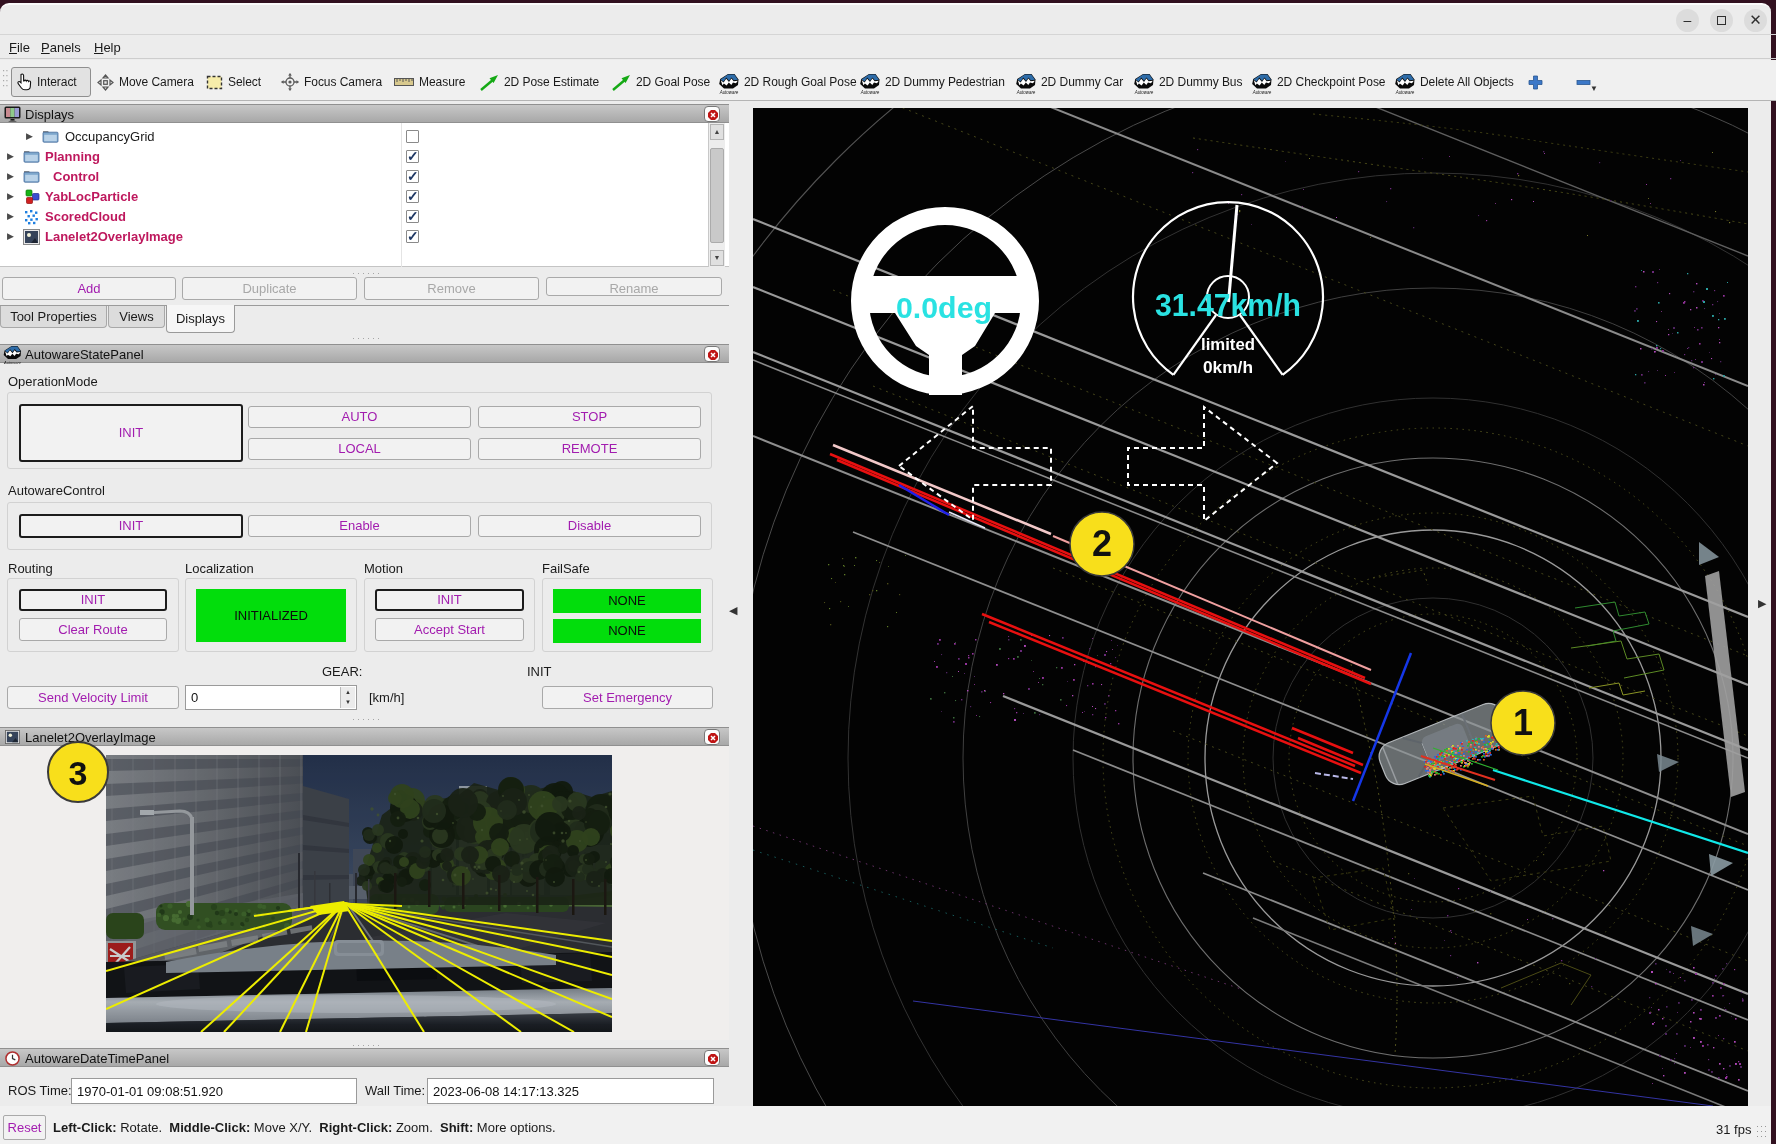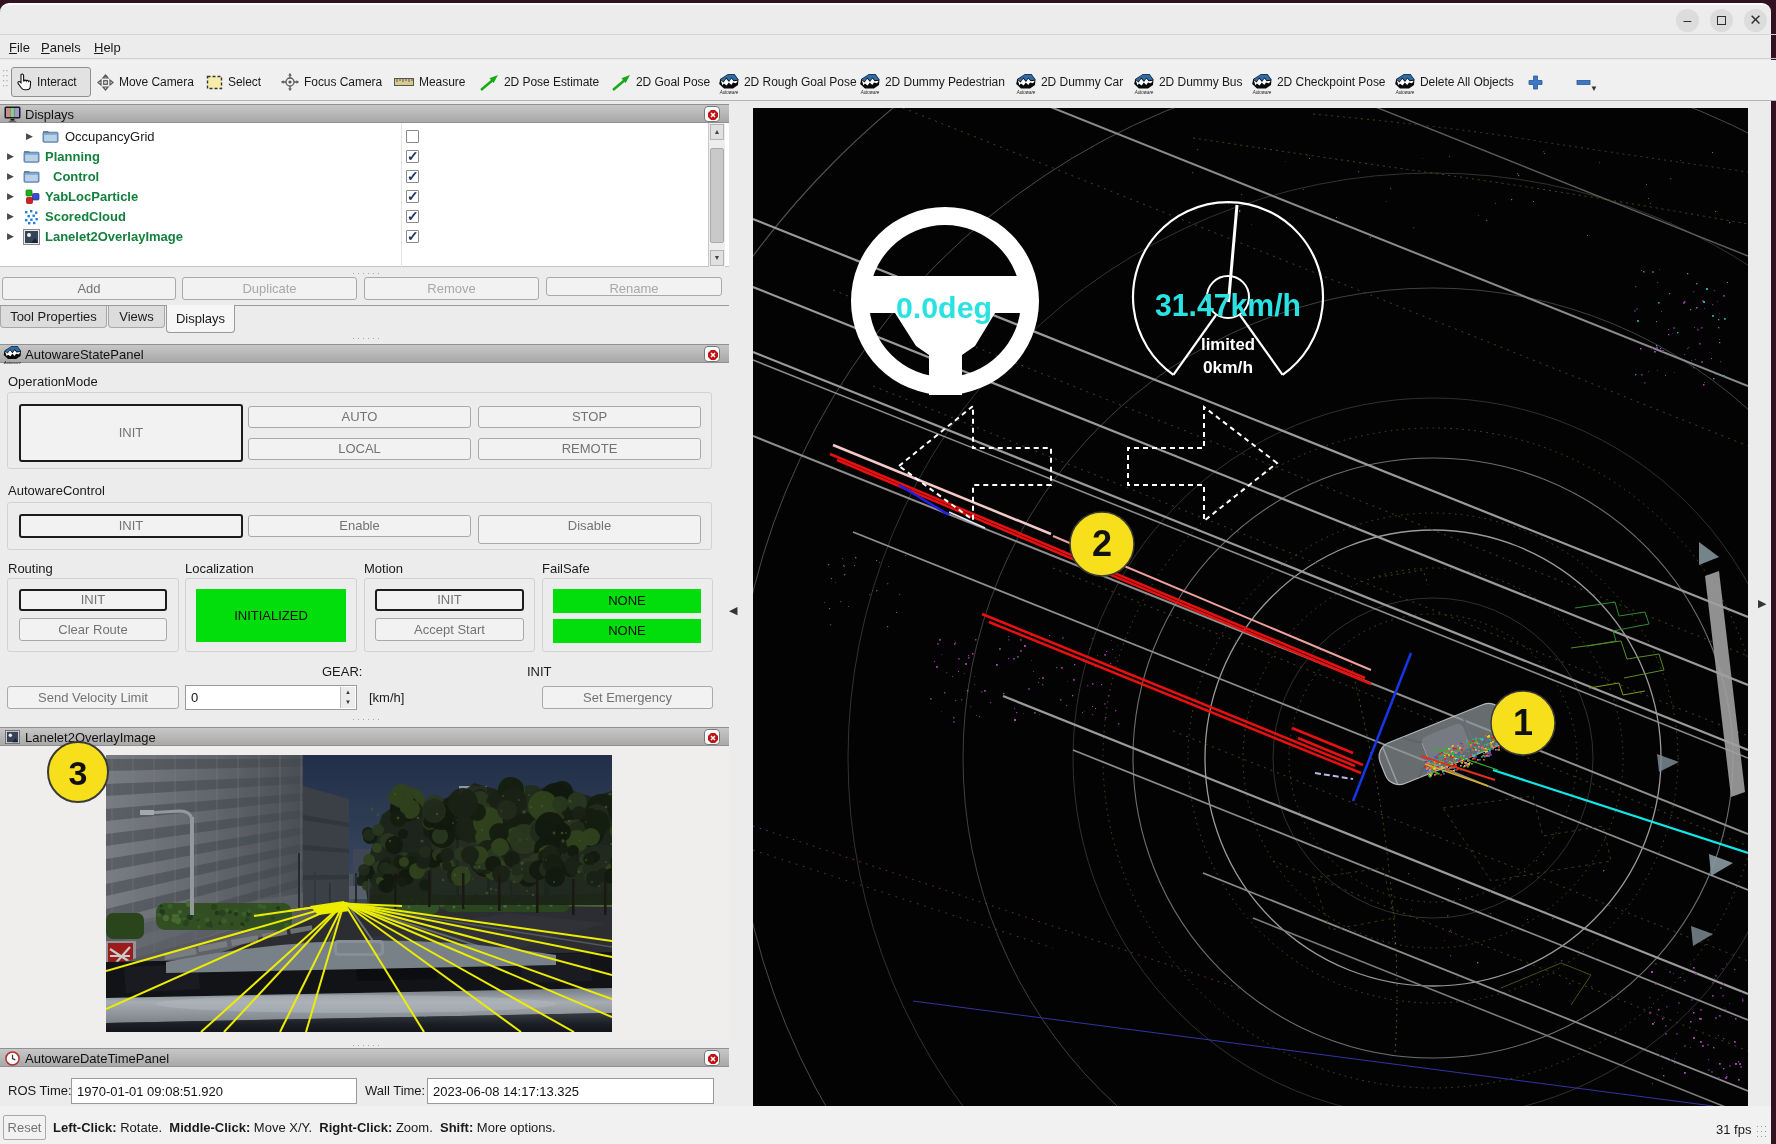--- a/index.html
+++ b/index.html
@@ -10,34 +10,34 @@
   .title { position:absolute; left:30px; right:0; top:10px; text-align:center; font-weight:bold; font-size:15px; color:#161616; }
   .winbtn { position:absolute; top:9px; width:23px; height:23px; border-radius:50%; background:#dcdcdc; color:#2e2e2e; text-align:center; line-height:22px; font-size:14px; }
   .menubar { position:absolute; left:0; top:35px; width:100%; height:24px; border-bottom:1px solid #cdcdcd; }
   .menubar span { position:absolute; top:5px; }
   .menubar u { text-decoration:underline; }
   .toolbar { position:absolute; left:0; top:60px; width:100%; height:41px; border-bottom:1px solid #b4b4b4; background:#f0f0f0; }
   .tbtn { position:absolute; top:7px; height:30px; display:flex; align-items:center; gap:5px; font-size:12px; letter-spacing:-0.05px; color:#1a1a1a; white-space:nowrap; }
   .phead { position:absolute; left:0; width:729px; height:19px; background:linear-gradient(#c7c7c7,#a8a8a8); border:1px solid #909090; border-left:none; border-right:none; }
   .phead .ptitle { position:absolute; left:25px; top:2px; font-size:13px; color:#111; }
   .closebtn { position:absolute; right:9px; top:1px; width:16px; height:16px; border-radius:4px; background:#fcfcfc; border:1px solid #787878; }
-  .btn { position:absolute; background:#f2f2f2; border:1px solid #a9a9a9; border-radius:3px; text-align:center; font-size:13px; color:#737373; }
+  .btn { position:absolute; background:#f2f2f2; border:1px solid #a9a9a9; border-radius:3px; text-align:center; font-size:13px; color:#a21caf; }
   .btn.dark { border:2px solid #1c1c1c; }
   .btn.disabled { color:#a8a8a8; }
   .grp { position:absolute; border:1px solid #d2d2d2; border-radius:3px; }
   .lbl { position:absolute; font-size:13px; color:#1a1a1a; }
   .green { position:absolute; background:#02dd0c; text-align:center; font-size:13px; color:#0c0c0c; }
   .input { position:absolute; background:#fff; border:1px solid #9a9a9a; font-size:13px; color:#111; padding-left:5px; display:flex; align-items:center; }
   .dots { position:absolute; color:#9a9a9a; font-size:9px; letter-spacing:2px; }
   .tab { position:absolute; background:#dcdcdc; border:1px solid #a8a8a8; border-top:none; border-radius:0 0 4px 4px; text-align:center; font-size:13px; padding-top:3px; white-space:nowrap; }
   .trow { position:absolute; left:0; width:700px; height:20px; }
   .arr { position:absolute; top:4px; font-size:9px; color:#4a4a4a; }
   .ticon { position:absolute; top:2px; }
   .ticon svg { display:inline; }
-  .tname { position:absolute; top:2px; font-weight:bold; color:#15803d; font-size:13px; }
+  .tname { position:absolute; top:2px; font-weight:bold; color:#be185d; font-size:13px; }
   .cbox { position:absolute; left:406px; top:3px; width:13px; height:13px; background:#fff; border:1px solid #8a8a8a; border-radius:1px; }
   .cbox.chk::after { content:"\2713"; position:absolute; left:0px; top:-3px; font-size:14px; font-weight:bold; color:#1f3864; }
   svg { display:block; }
 </style>
 </head>
 <body>
 <svg width="0" height="0" style="position:absolute">
 <defs>
       <g id="aw">
 <path d="M9 0 L15.5 0 L19.5 5.5 L19 11 L14 14.5 L5 14.5 L0.2 10 L1.2 5 Z" fill="#0a0a0a"></path>
@@ -307,21 +307,21 @@
 <div class="grp" style="left:7px;top:392px;width:705px;height:77px;"></div>
 <div class="btn dark" style="left:19px;top:404px;width:224px;height:58px;line-height:54px;">INIT</div>
 <div class="btn" style="left:248px;top:406px;width:223px;height:22px;line-height:20px;">AUTO</div>
 <div class="btn" style="left:478px;top:406px;width:223px;height:22px;line-height:20px;">STOP</div>
 <div class="btn" style="left:248px;top:438px;width:223px;height:22px;line-height:20px;">LOCAL</div>
 <div class="btn" style="left:478px;top:438px;width:223px;height:22px;line-height:20px;">REMOTE</div>
 <div class="lbl" style="left:8px;top:483px;">AutowareControl</div>
 <div class="grp" style="left:7px;top:502px;width:705px;height:48px;"></div>
 <div class="btn dark" style="left:19px;top:514px;width:224px;height:24px;line-height:20px;">INIT</div>
 <div class="btn" style="left:248px;top:515px;width:223px;height:22px;line-height:20px;">Enable</div>
-<div class="btn" style="left:478px;top:515px;width:223px;height:29px;line-height:20px;">Disable</div>
+<div class="btn" style="left:478px;top:515px;width:223px;height:22px;line-height:20px;">Disable</div>
 <div class="lbl" style="left:8px;top:561px;">Routing</div>
 <div class="lbl" style="left:185px;top:561px;">Localization</div>
 <div class="lbl" style="left:364px;top:561px;">Motion</div>
 <div class="lbl" style="left:542px;top:561px;">FailSafe</div>
 <div class="grp" style="left:7px;top:578px;width:172px;height:74px;"></div>
 <div class="grp" style="left:185px;top:578px;width:172px;height:74px;"></div>
 <div class="grp" style="left:364px;top:578px;width:171px;height:74px;"></div>
 <div class="grp" style="left:542px;top:578px;width:171px;height:74px;"></div>
 <div class="btn dark" style="left:19px;top:589px;width:148px;height:22px;line-height:18px;">INIT</div>
 <div class="btn" style="left:19px;top:618px;width:148px;height:23px;line-height:21px;">Clear Route</div>

